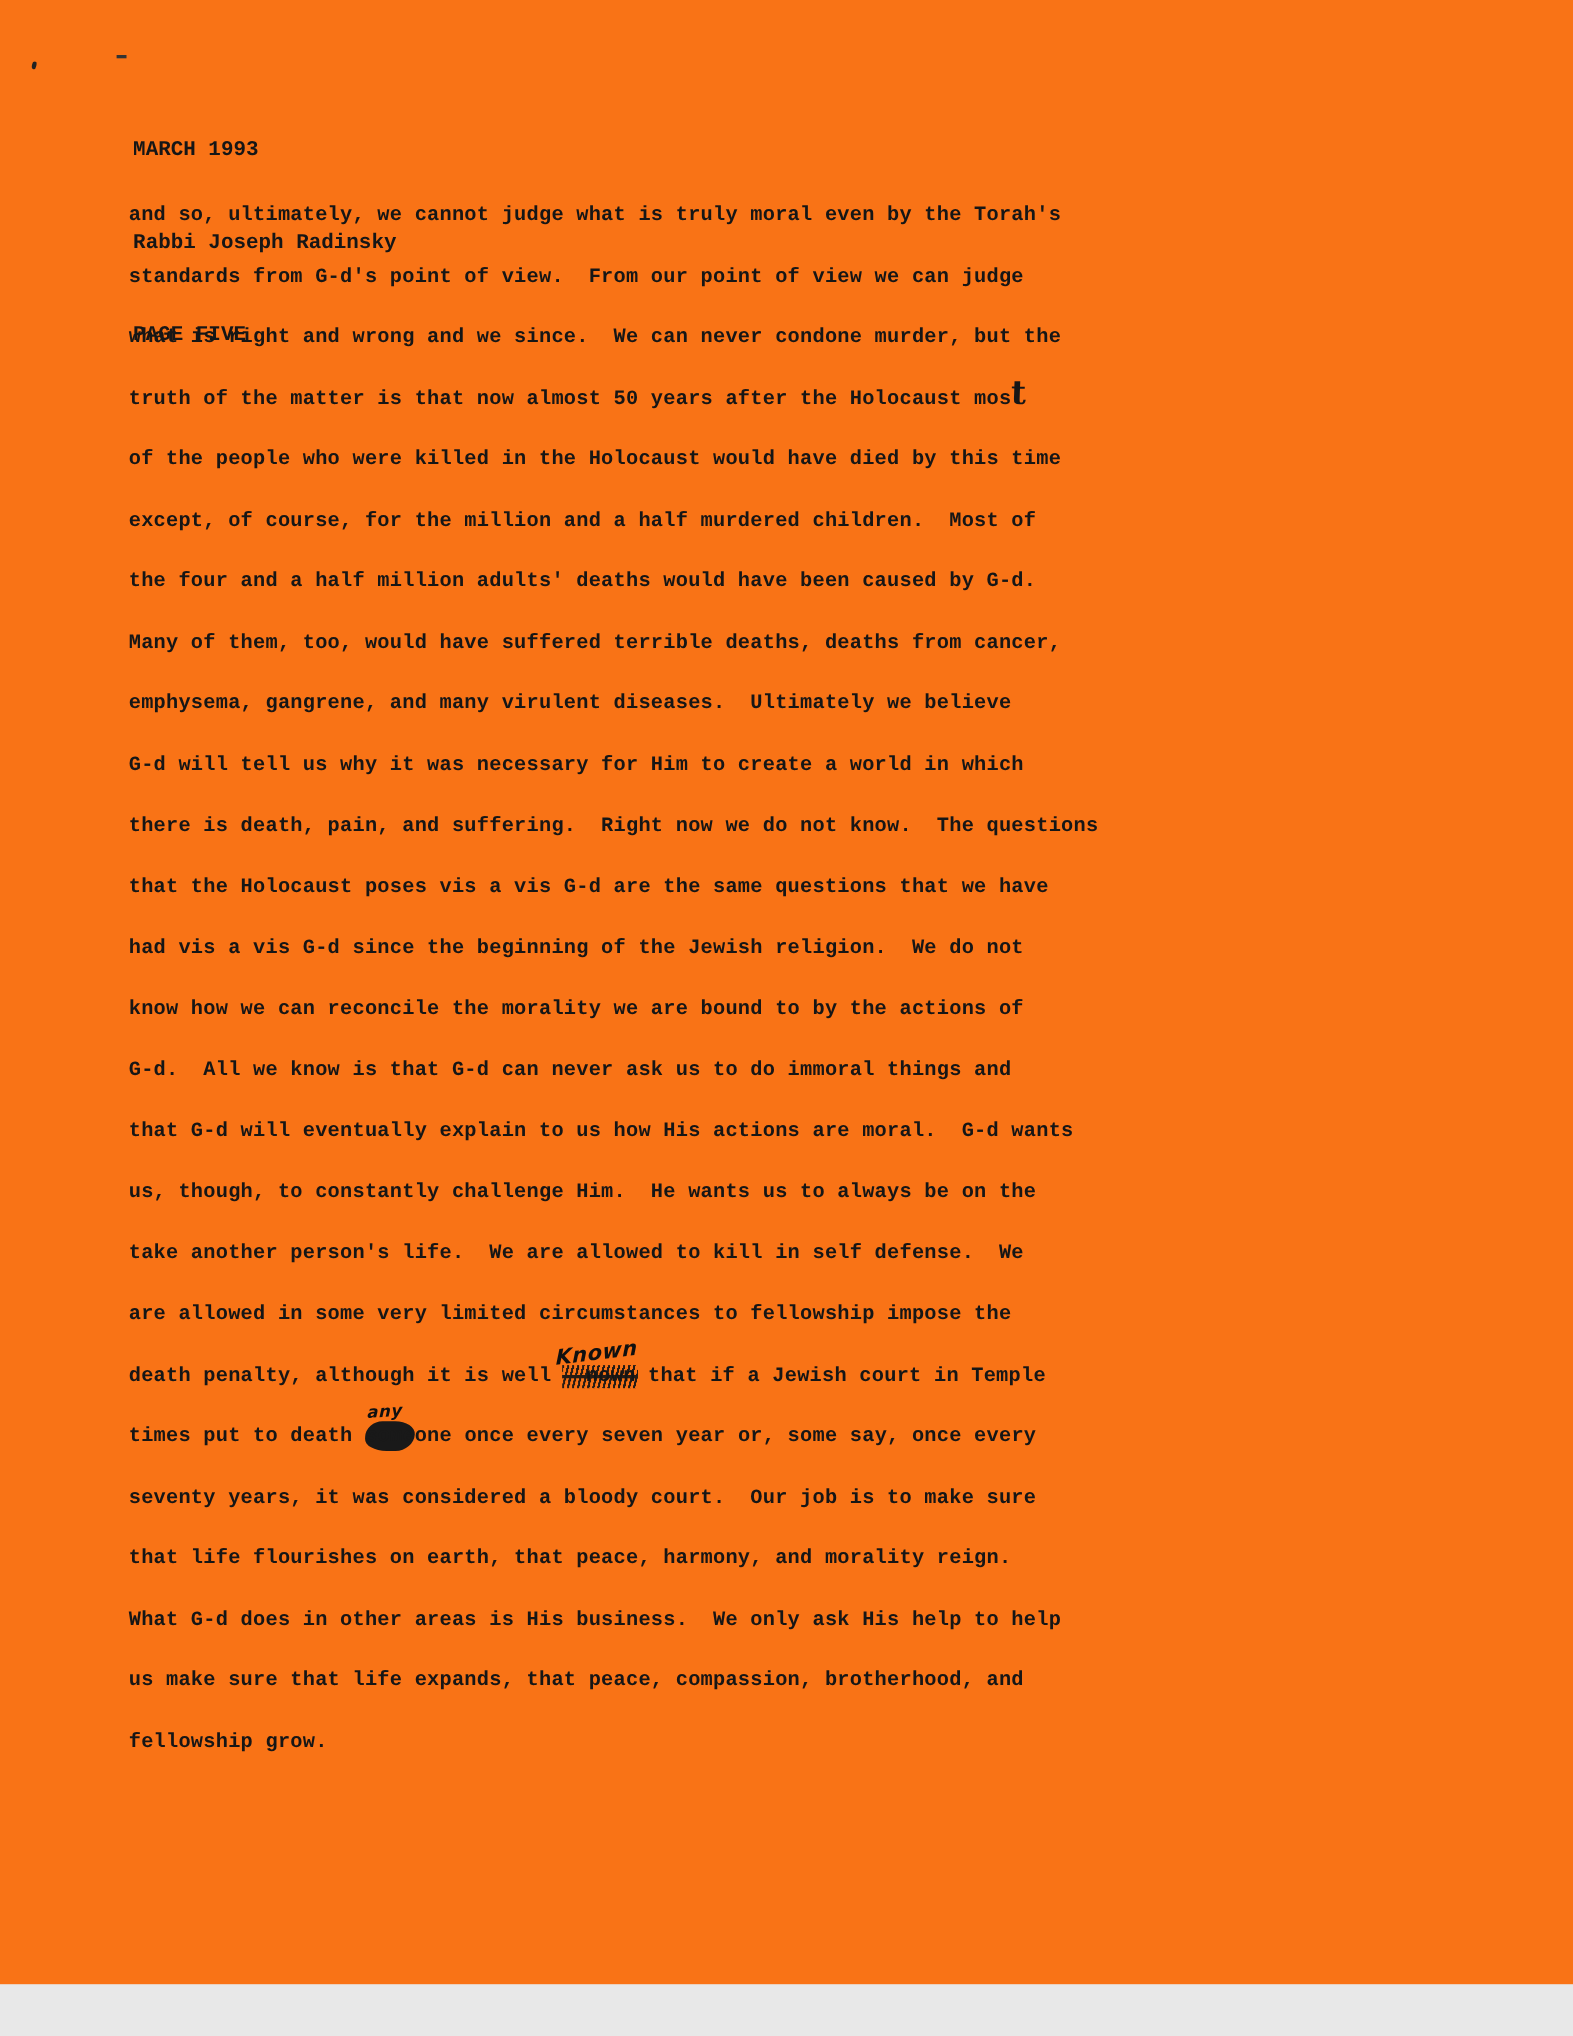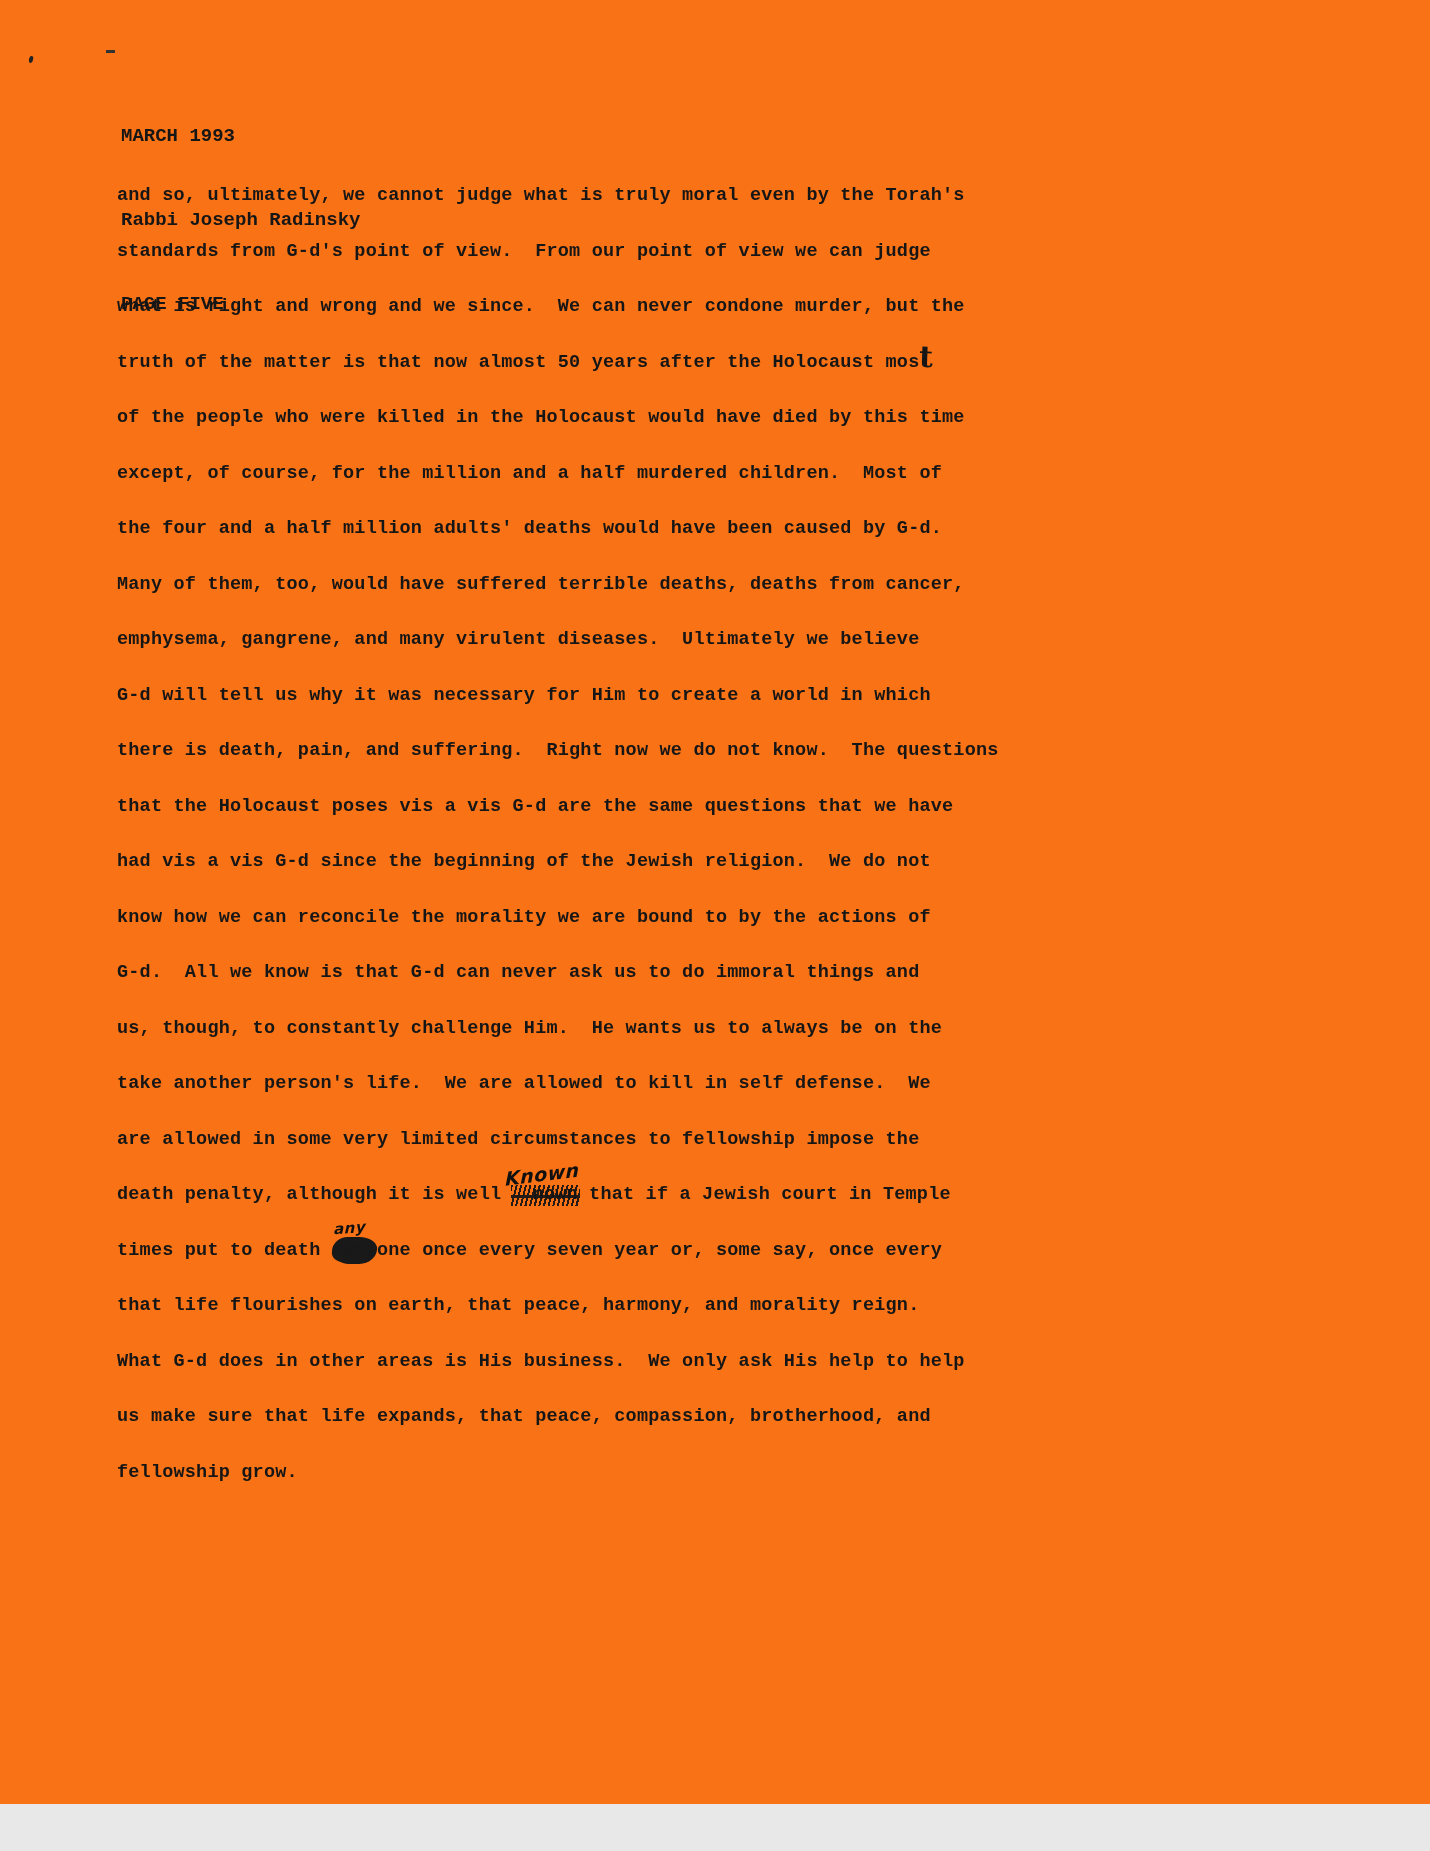--- a/index.html
+++ b/index.html
@@ -109,23 +109,25 @@
       <div class="line"><span>except, of course, for the million and a half murdered children.  Most of</span></div>
       <div class="line"><span>the four and a half million adults' deaths would have been caused by G-d.</span></div>
       <div class="line"><span>Many of them, too, would have suffered terrible deaths, deaths from cancer,</span></div>
       <div class="line"><span>emphysema, gangrene, and many virulent diseases.  Ultimately we believe</span></div>
       <div class="line"><span>G-d will tell us why it was necessary for Him to create a world in which</span></div>
       <div class="line"><span>there is death, pain, and suffering.  Right now we do not know.  The questions</span></div>
       <div class="line"><span>that the Holocaust poses vis a vis G-d are the same questions that we have</span></div>
       <div class="line"><span>had vis a vis G-d since the beginning of the Jewish religion.  We do not</span></div>
       <div class="line"><span>know how we can reconcile the morality we are bound to by the actions of</span></div>
       <div class="line"><span>G-d.  All we know is that G-d can never ask us to do immoral things and</span></div>
+      <div class="line"><span>that G-d will eventually explain to us how His actions are moral.  G-d wants</span></div>
       <div class="line"><span>us, though, to constantly challenge Him.  He wants us to always be on the</span></div>
       <div class="line"><span>take another person's life.  We are allowed to kill in self defense.  We</span></div>
       <div class="line"><span>are allowed in some very limited circumstances to fellowship impose the</span></div>
       <div class="line"><span>death penalty, although it is well </span><span class="corr"><span class="hand">Known</span><span class="scribbled">nown</span></span><span> that if a Jewish court in Temple</span></div>
       <div class="line"><span>times put to death </span><span class="corr blob-corr"><span class="hand">any</span><span class="blob">some</span></span><span>one once every seven year or, some say, once every</span></div>
+      <div class="line"><span>seventy years, it was considered a bloody court.  Our job is to make sure</span></div>
       <div class="line"><span>that life flourishes on earth, that peace, harmony, and morality reign.</span></div>
       <div class="line"><span>What G-d does in other areas is His business.  We only ask His help to help</span></div>
       <div class="line"><span>us make sure that life expands, that peace, compassion, brotherhood, and</span></div>
       <div class="line"><span>fellowship grow.</span></div>
     </div>
 </div>
 
 </body></html>

